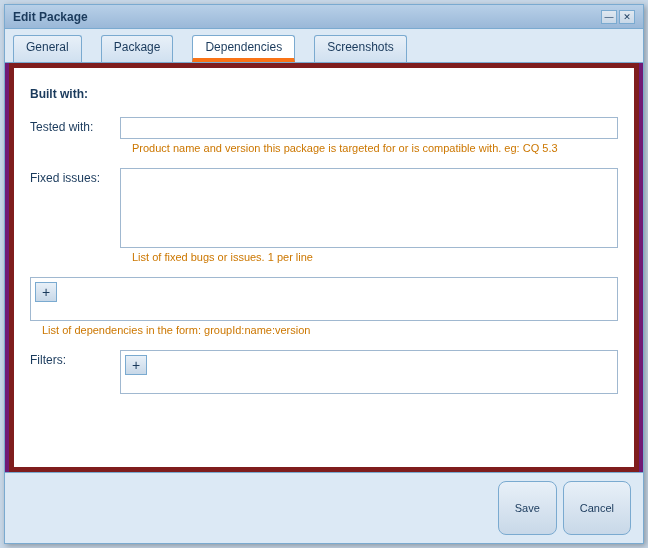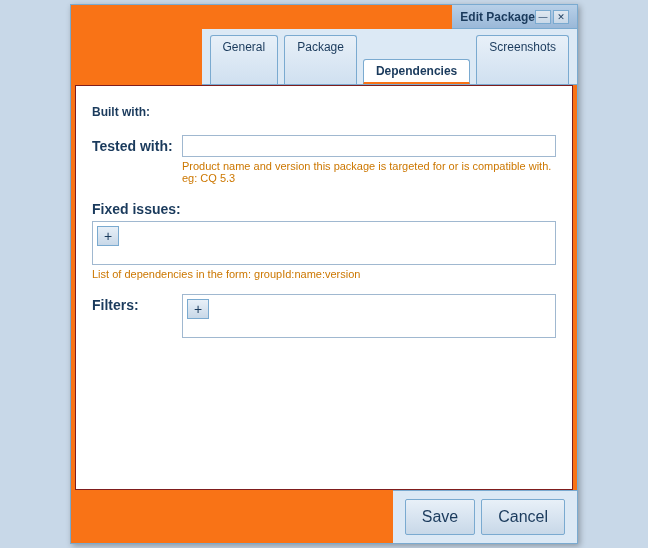--- a/index.html
+++ b/index.html
@@ -7,28 +7,27 @@
       font-family: Arial, sans-serif;
       font-size: 12px;
       background: #c8d8e8;
       display: flex;
       align-items: center;
       justify-content: center;
       width: 648px;
       height: 548px;
     }
     .dialog {
-      width: 508px;
+      width: 640px;
       height: 540px;
-      background: #f97316;
+      background: #701a75;
       border: 1px solid #7aaad0;
       display: flex;
       flex-direction: column;
       box-shadow: 2px 2px 6px rgba(0,0,0,0.3);
-      align-items: flex-end;
     }
     .title-bar {
       background: linear-gradient(to bottom, #b8d0e8, #9ab8d8);
       padding: 4px 8px;
       display: flex;
       align-items: center;
       justify-content: space-between;
       border-bottom: 1px solid #7aaad0;
       height: 24px;
     }
@@ -50,73 +49,73 @@
       font-size: 9px;
       display: flex;
       align-items: center;
       justify-content: center;
       color: #1a3a5c;
     }
     .tabs-bar {
       background: #dce9f5;
       padding: 6px 8px 0 8px;
       display: flex;
-      gap: 6px;
+      gap: 19px;
       border-bottom: 1px solid #7aaad0;
     }
     .tab {
       padding: 4px 12px;
       background: linear-gradient(to bottom, #e8f0f8, #d0e0f0);
       border: 1px solid #7aaad0;
       border-bottom: none;
       cursor: pointer;
       font-size: 12px;
       color: #1a3a5c;
       border-radius: 3px 3px 0 0;
     }
     .tab.active {
       background: #ffffff;
-      font-weight: bold;
-      color: #1a3a5c;
-      border-bottom: 2px solid #f97316;
+      font-weight: normal;
+      color: #1a3a5c;
+      border-bottom: 4px solid #f97316;
       position: relative;
       z-index: 1;
-      margin-top: 24px;
     }
     .content {
       flex: 1;
       background: #ffffff;
-      border: 1px solid #7f1d1d;
+      border: 5px solid #7f1d1d;
       margin: 0 4px;
       padding: 16px;
       overflow-y: auto;
     }
     .form-row {
       display: flex;
       align-items: flex-start;
       margin-bottom: 4px;
     }
     .label {
       width: 90px;
-      font-size: 14px;
-      color: #1a3a5c;
-      font-weight: bold;
+      font-size: 12px;
+      color: #1a3a5c;
+      font-weight: normal;
       padding-top: 3px;
       flex-shrink: 0;
     }
     .field-area {
       flex: 1;
       display: flex;
       flex-direction: column;
     }
     .hint {
       font-size: 11px;
       color: #cc7700;
       margin-top: 3px;
       margin-bottom: 10px;
+      margin-left: 12px;
     }
     input[type="text"] {
       width: 100%;
       height: 22px;
       border: 1px solid #a0b8d0;
       padding: 2px 4px;
       font-size: 12px;
       background: #ffffff;
       color: #333;
       outline: none;
@@ -158,27 +157,27 @@
     }
     .footer {
       display: flex;
       justify-content: flex-end;
       padding: 8px 12px;
       gap: 6px;
       background: #dce9f5;
       border-top: 1px solid #7aaad0;
     }
     .footer-btn {
-      padding: 8px 16px;
+      padding: 20px 16px;
       background: linear-gradient(to bottom, #e8f0f8, #c8d8e8);
       border: 1px solid #7aaad0;
       cursor: pointer;
-      font-size: 16px;
-      color: #1a3a5c;
-      border-radius: 2px;
+      font-size: 11px;
+      color: #1a3a5c;
+      border-radius: 8px;
     }
     .built-with-label {
       width: 90px;
       font-size: 12px;
       color: #1a3a5c;
       font-weight: bold;
       padding-top: 3px;
       margin-bottom: 12px;
     }
   </style>
@@ -211,20 +210,24 @@
     <div class="form-row">
       <div class="label">Tested with:</div>
       <div class="field-area">
         <input type="text" style="">
         <div class="hint">Product name and version this package is targeted for or is compatible with. eg: CQ 5.3</div>
       </div>
     </div>
 
     <div class="form-row">
       <div class="label">Fixed issues:</div>
+      <div class="field-area">
+        <textarea style=""></textarea>
+        <div class="hint">List of fixed bugs or issues. 1 per line</div>
+      </div>
     </div>
 
     <div class="form-row">
       <div class="field-area">
         <div class="tag-input">
           <button class="add-btn">+</button>
         </div>
         <div class="hint">List of dependencies in the form: groupId:name:version</div>
       </div>
     </div>

